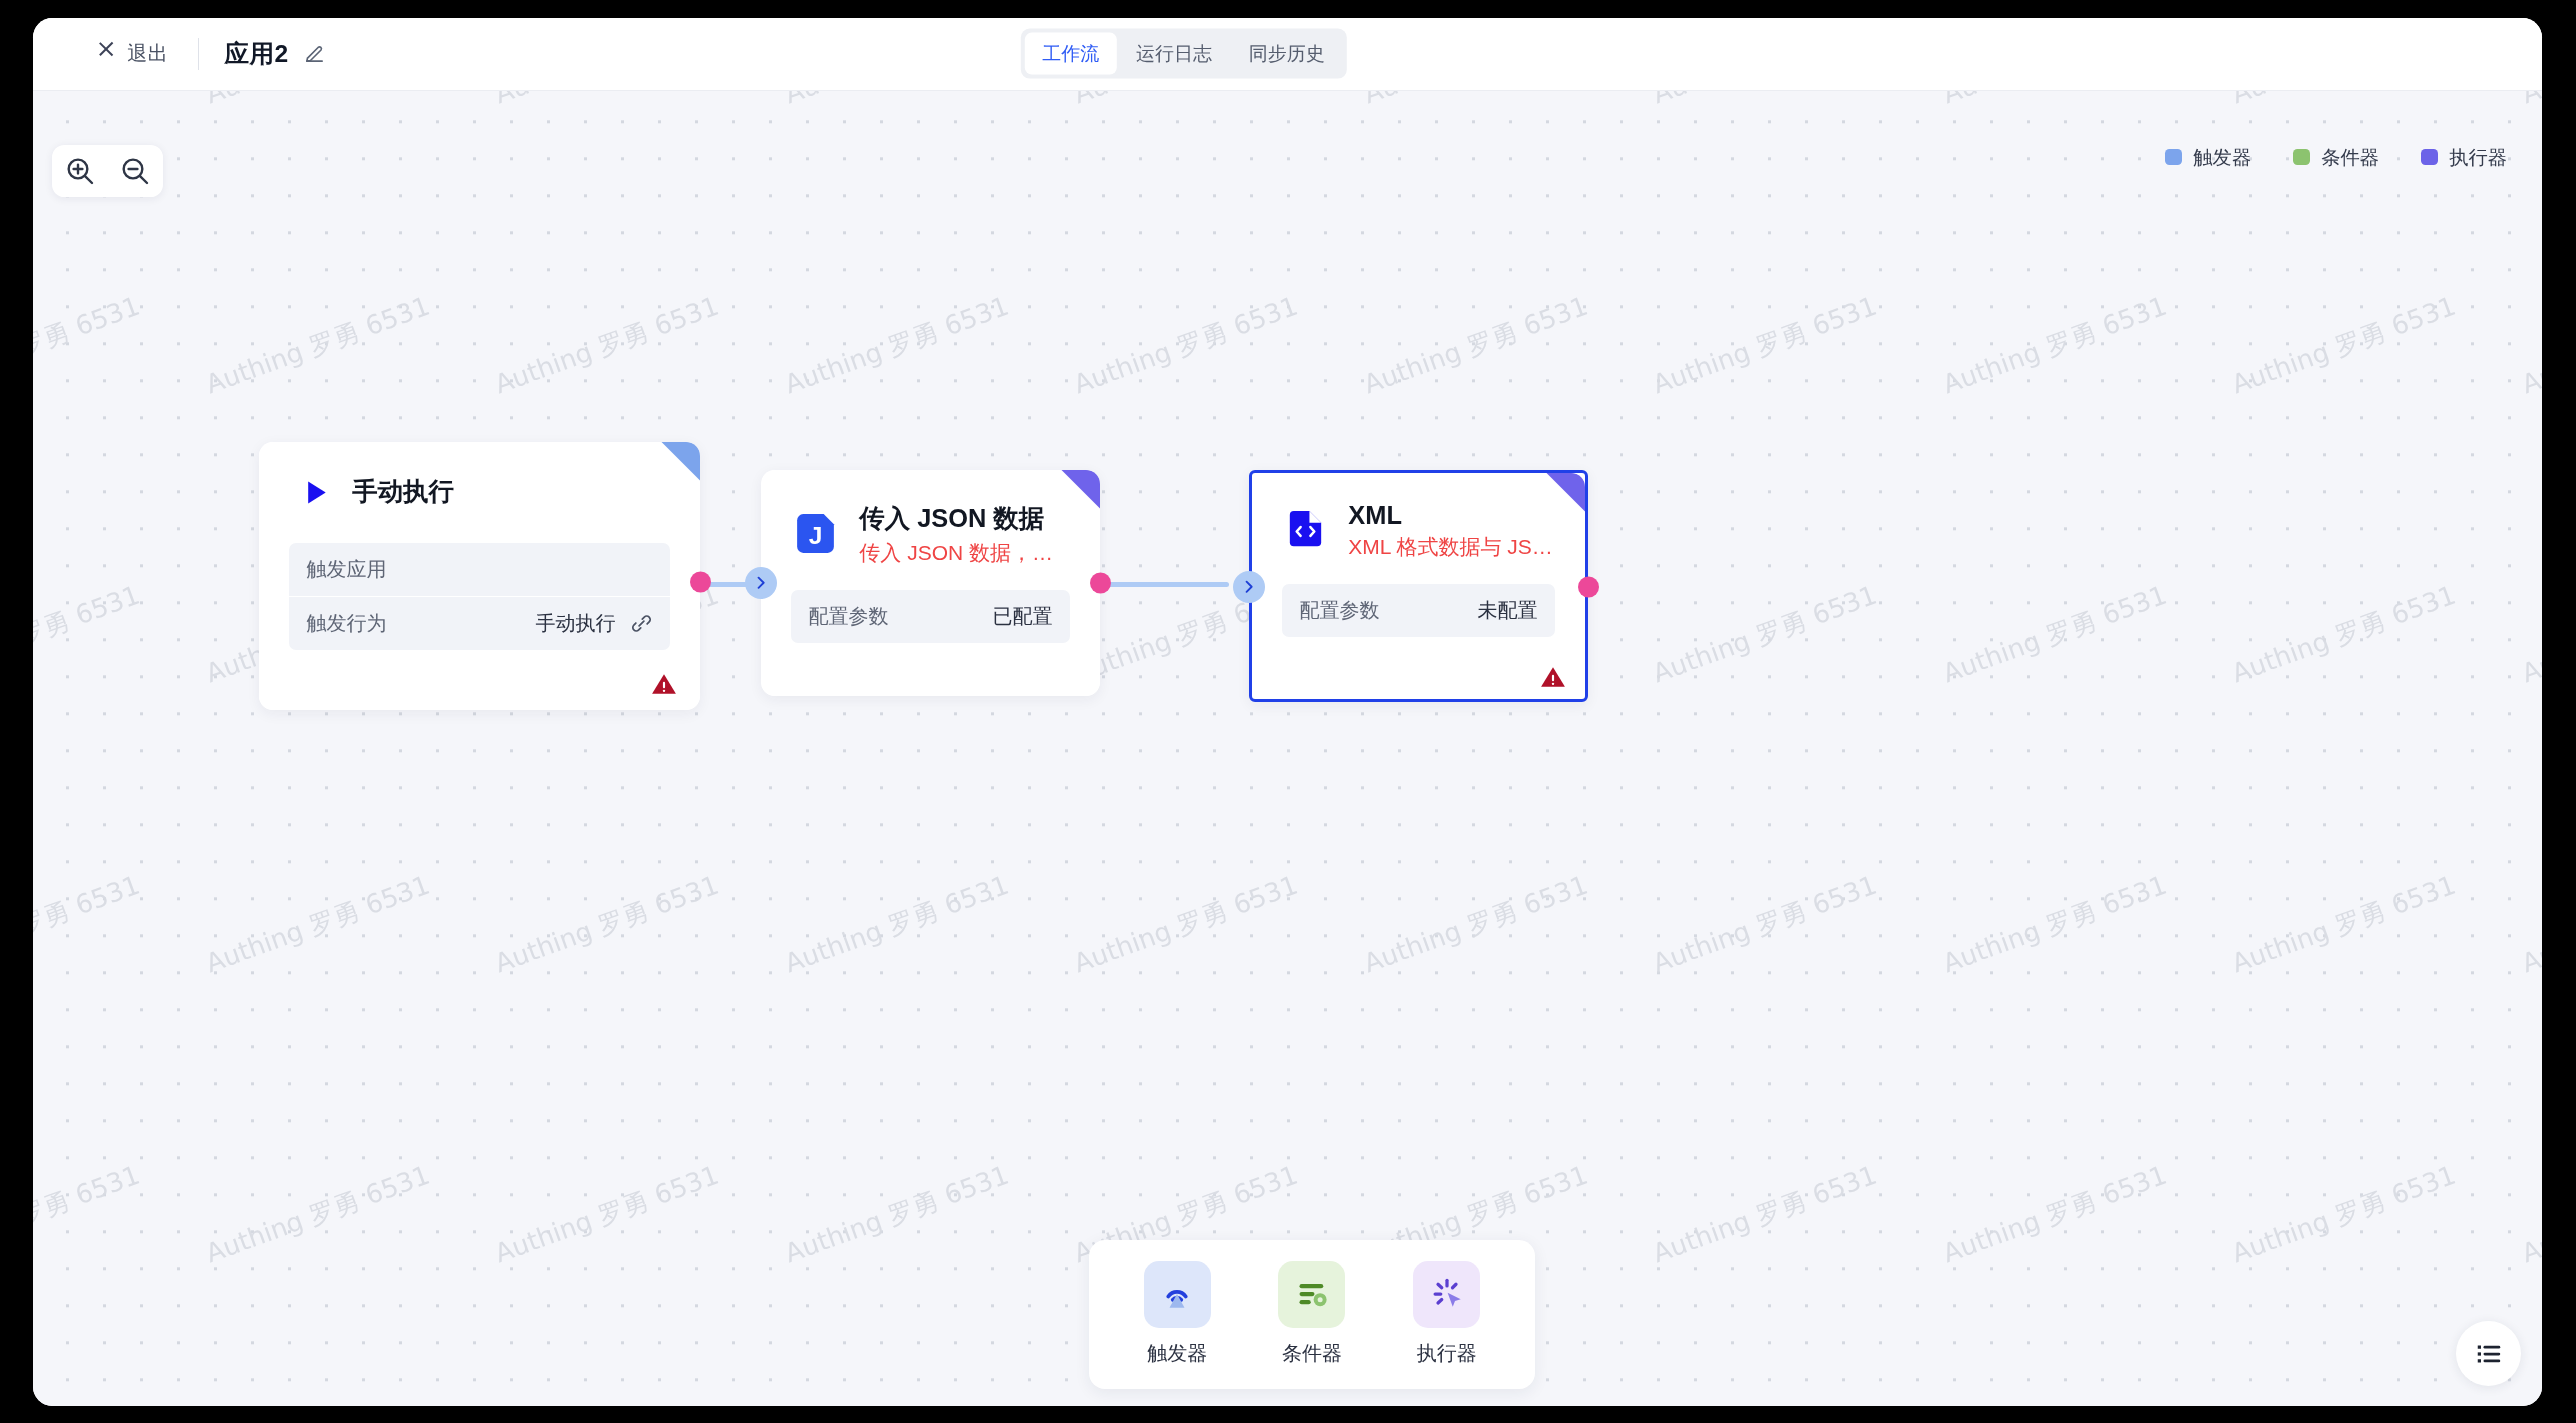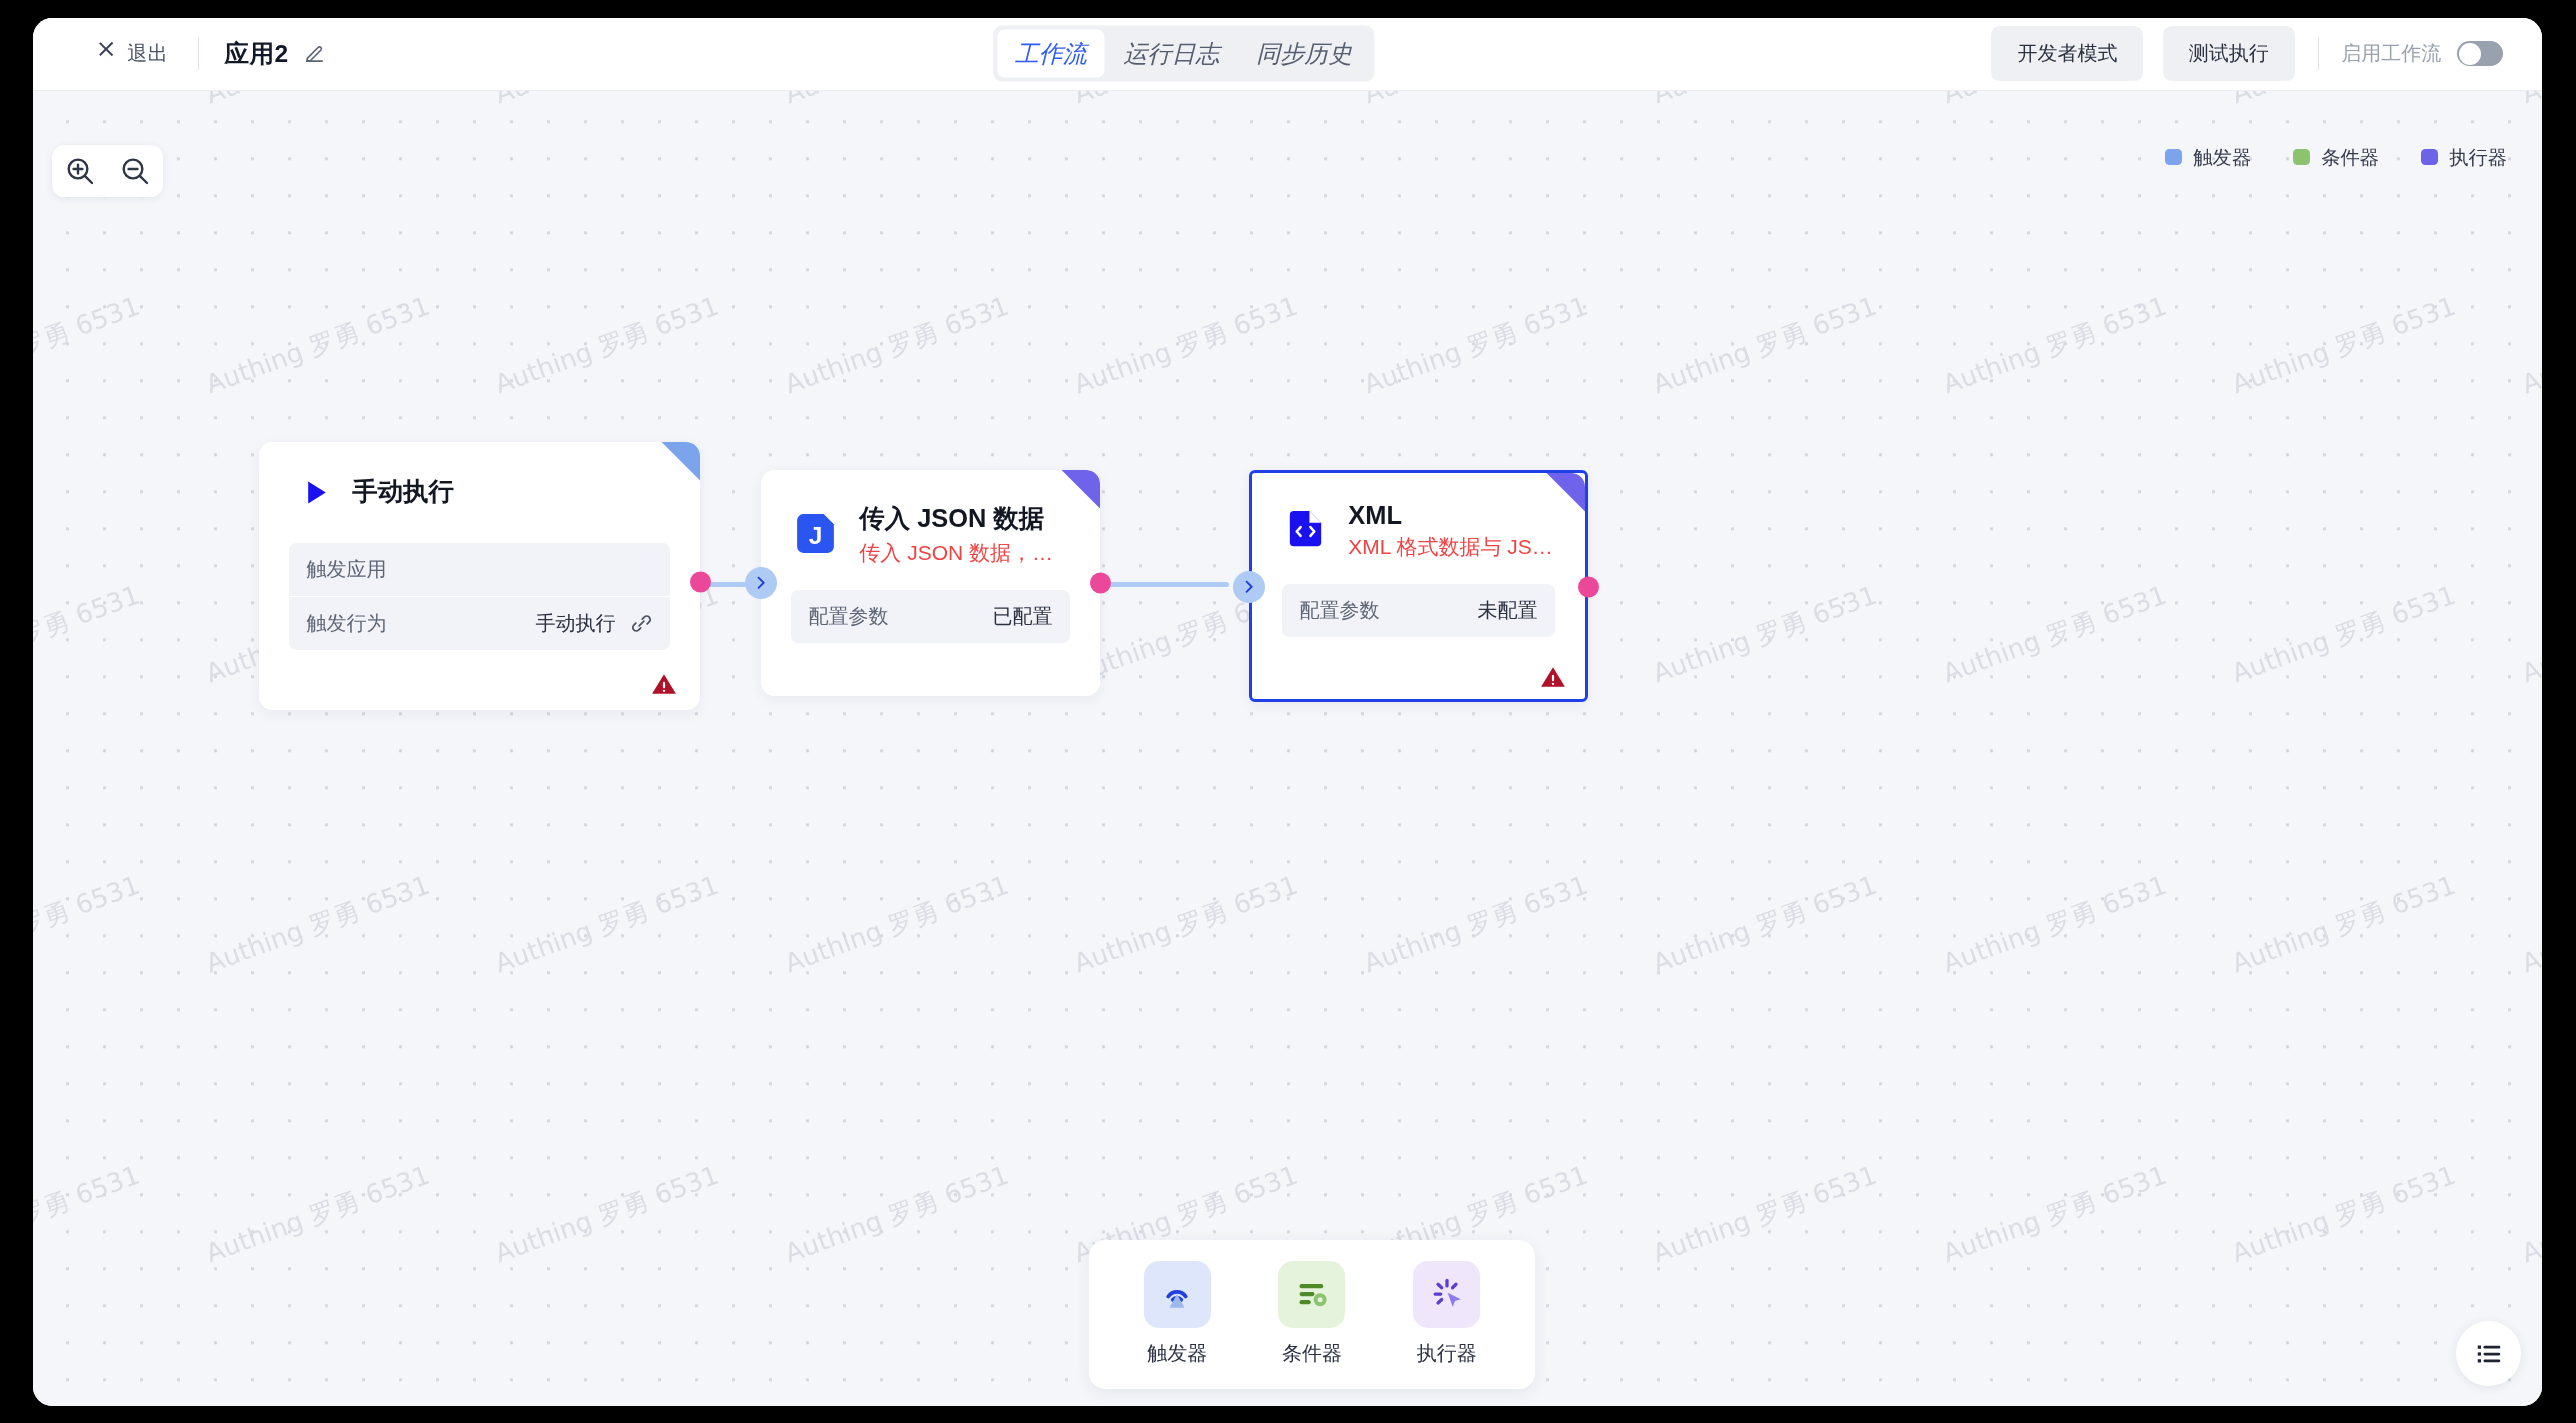--- a/index.html
+++ b/index.html
@@ -66,26 +66,25 @@
   #tabs {
     position: absolute; left: 50%; top: 50%;
     transform: translate(-50%,-50%) translateX(-104px);
     background: #eef0f4;
     border-radius: 8.8px;
     padding: 4.4px;
     display: flex; align-items: center; gap: 1.8px;
   }
   .tab {
     padding: 8px 17.5px;
-    font-size: 24px;
+    font-size: 19px;
     color: #555d6e;
     border-radius: 7px;
     cursor: pointer;
     white-space: nowrap;
-    font-style: italic;
   }
   .tab.active {
     background: #ffffff;
     color: #2f5cf5;
   }
 
   .hdr-right {
     margin-left: auto;
     display: flex; align-items: center; gap: 19.3px;
   }
@@ -289,31 +288,20 @@
         </svg>
       </span>
     </div>
 
     <div id="tabs">
       <div class="tab active">工作流</div>
       <div class="tab">运行日志</div>
       <div class="tab">同步历史</div>
     </div>
 
-    <div class="hdr-right">
-      <div class="hdr-btn">开发者模式</div>
-      <div class="hdr-btn">测试执行</div>
-      <div class="hdr-div2"></div>
-      <div class="toggle-wrap">
-        <span class="toggle-label">启用工作流</span>
-        <div class="toggle">
-          <div class="knob"></div>
-        </div>
-      </div>
-    </div>
   </div>
 
   <div id="canvas">
 
     <div id="watermarks">
         <div class="wm" style="left: -123px; top: -53px;">Authing 罗勇 6531</div>
         <div class="wm" style="left: 167px; top: -53px;">Authing 罗勇 6531</div>
         <div class="wm" style="left: 456px; top: -53px;">Authing 罗勇 6531</div>
         <div class="wm" style="left: 746px; top: -53px;">Authing 罗勇 6531</div>
         <div class="wm" style="left: 1035px; top: -53px;">Authing 罗勇 6531</div>

